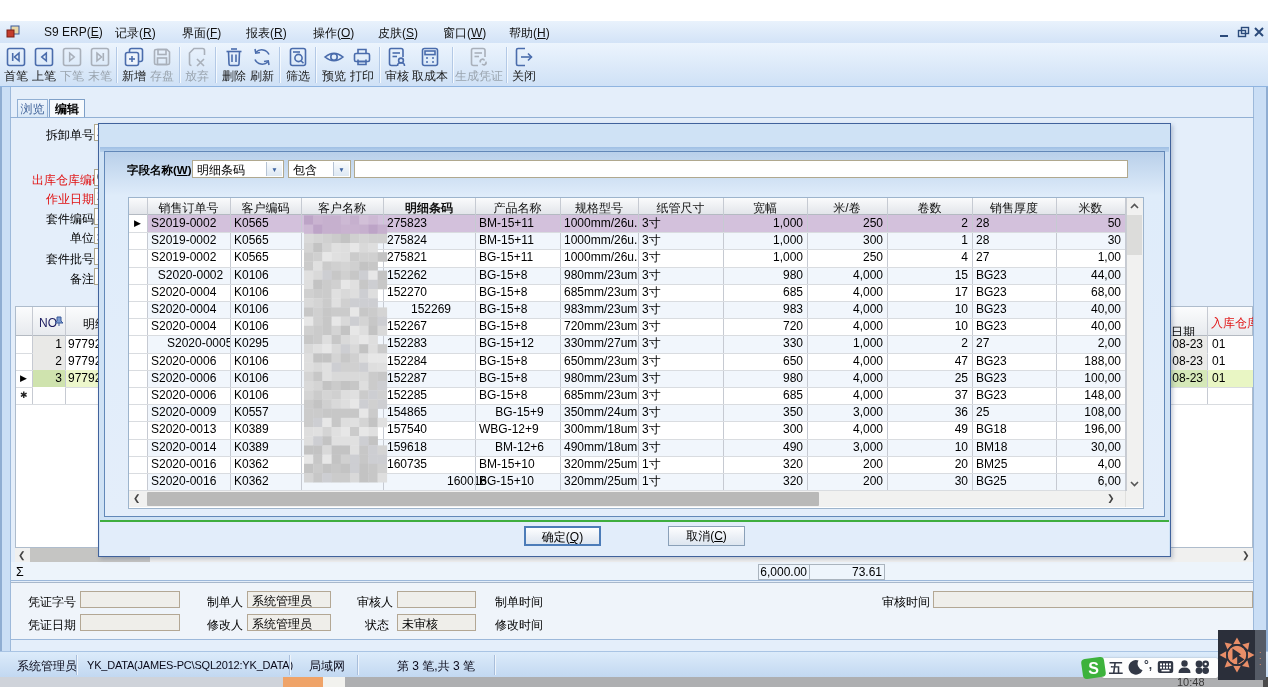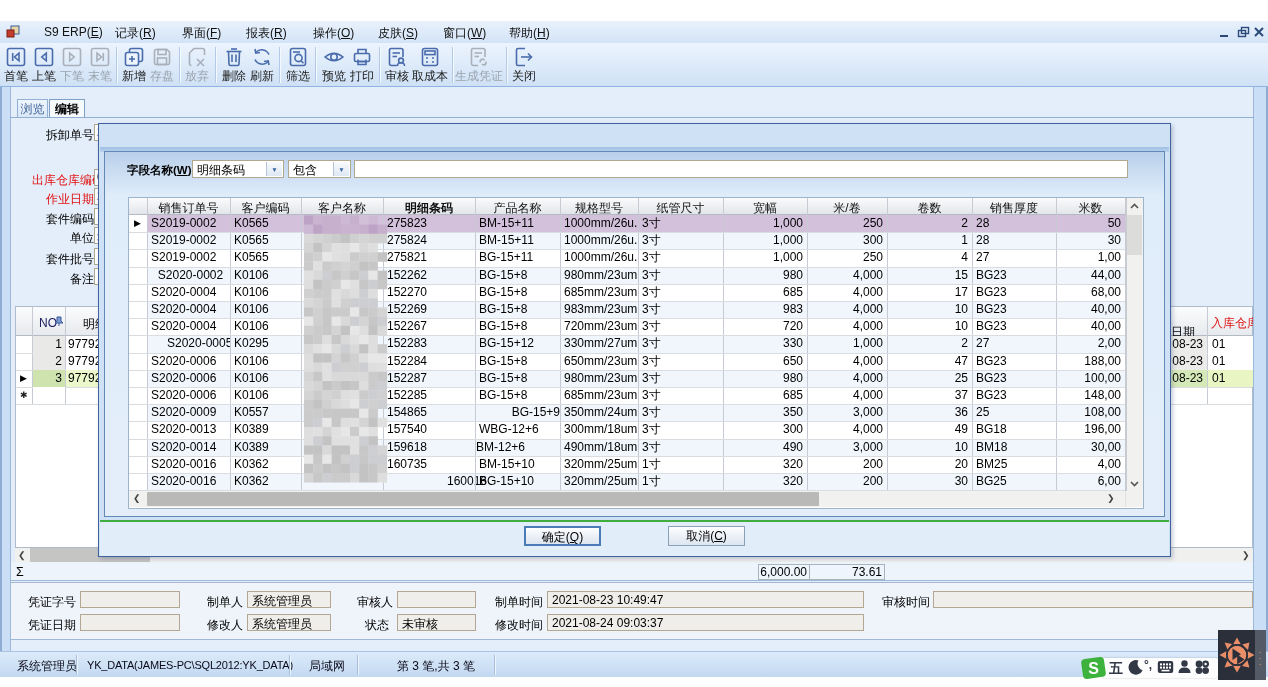--- a/index.html
+++ b/index.html
@@ -290,43 +290,48 @@
       <div class="cell" style="left:758px;top:478px;width:49px;text-align:right">6,000.00</div>
       <div class="cell" style="left:809px;top:478px;width:73px;text-align:right">73.61</div>
       <div class="abs" style="left:11px;top:495px;width:1242px;height:58px;background:#eff4fa;border-top:1px solid #a8b8cc;border-bottom:1px solid #9cb8da"></div>
       <div class="lblr" style="left:28px;top:507px;width:48px">凭证字号</div>
       <div class="abs" style="left:80px;top:504px;width:100px;height:17px;background:#efeeea;border:1px solid #b3a794;padding:1px 0 0 4px;font-size:12px;white-space:nowrap;overflow:hidden"></div>
       <div class="lblr" style="left:195px;top:507px;width:48px">制单人</div>
       <div class="abs" style="left:247px;top:504px;width:84px;height:17px;background:#efeeea;border:1px solid #b3a794;padding:1px 0 0 4px;font-size:12px;white-space:nowrap;overflow:hidden">系统管理员</div>
       <div class="lblr" style="left:345px;top:507px;width:48px">审核人</div>
       <div class="abs" style="left:397px;top:504px;width:79px;height:17px;background:#efeeea;border:1px solid #b3a794;padding:1px 0 0 4px;font-size:12px;white-space:nowrap;overflow:hidden"></div>
       <div class="lblr" style="left:487px;top:507px;width:56px">制单时间</div>
-      <div class="abs" style="left:547px;top:504px;width:317px;height:17px;background:#efeeea;border:1px solid #b3a794;padding:1px 0 0 4px;font-size:12px;white-space:nowrap;overflow:hidden">2021-08-23 10:49:47</div>
       <div class="lblr" style="left:874px;top:507px;width:56px">审核时间</div>
       <div class="abs" style="left:933px;top:504px;width:320px;height:17px;background:#efeeea;border:1px solid #b3a794;padding:1px 0 0 4px;font-size:12px;white-space:nowrap;overflow:hidden"></div>
       <div class="lblr" style="left:28px;top:530px;width:48px">凭证日期</div>
       <div class="abs" style="left:80px;top:527px;width:100px;height:17px;background:#efeeea;border:1px solid #b3a794;padding:1px 0 0 4px;font-size:12px;white-space:nowrap;overflow:hidden"></div>
       <div class="lblr" style="left:195px;top:530px;width:48px">修改人</div>
       <div class="abs" style="left:247px;top:527px;width:84px;height:17px;background:#efeeea;border:1px solid #b3a794;padding:1px 0 0 4px;font-size:12px;white-space:nowrap;overflow:hidden">系统管理员</div>
       <div class="lblr" style="left:341px;top:530px;width:48px">状态</div>
       <div class="abs" style="left:397px;top:527px;width:79px;height:17px;background:#efeeea;border:1px solid #b3a794;padding:1px 0 0 4px;font-size:12px;white-space:nowrap;overflow:hidden">未审核</div>
       <div class="lblr" style="left:487px;top:530px;width:56px">修改时间</div>
-      <div class="abs" style="left:547px;top:527px;width:317px;height:17px;background:#efeeea;border:1px solid #b3a794;padding:1px 0 0 4px;font-size:12px;white-space:nowrap;overflow:hidden">2021-08-24 09:03:37</div>
     </div>
 <div class="abs statusbar">
       <div class="cell" style="left:17px;top:6px">系统管理员</div>
       <div class="ssep" style="left:76px"></div>
       <div class="cell" style="left:87px;top:7px;font-size:11px;letter-spacing:-0.2px">YK_DATA(JAMES-PC\SQL2012:YK_DATA)</div>
       <div class="ssep" style="left:289px"></div>
       <div class="cell" style="left:309px;top:6px">局域网</div>
       <div class="ssep" style="left:357px"></div>
       <div class="cell" style="left:397px;top:6px">第 3 笔,共 3 笔</div>
       <div class="ssep" style="left:494px"></div>
     </div>
 
+<div class="abs" style="left:0;top:677px;width:1268px;height:10px;background:#aeafb1">
+ <div class="abs" style="left:0;top:0;width:283px;height:10px;background:#cfd3da"></div>
+ <div class="abs" style="left:283px;top:0;width:40px;height:10px;background:#efa368"></div>
+ <div class="abs" style="left:323px;top:0;width:22px;height:10px;background:#f2f2ee"></div>
+ <div class="abs" style="left:1177px;top:0;width:27px;height:10px;color:#3a3a3a;font-size:11px;line-height:10px;overflow:hidden">10:48</div>
+ <div class="abs" style="left:1263px;top:0;width:5px;height:10px;background:#4a4a4a"></div>
+</div>
 
 <div class="abs" style="left:1081px;top:656px;width:137px;height:22px;">
  <div class="abs" style="left:21px;top:2px;width:116px;height:20px;background:#fdfdfd;border-radius:2px;box-shadow:0 0 2px rgba(0,0,0,.25)"></div>
  <svg class="abs" style="left:0;top:0" width="26" height="24">
         <rect x="1" y="2" width="23" height="20" rx="4" fill="#3db23c" transform="rotate(-8 12 12)"></rect>
         <text x="12.5" y="18" font-size="16" font-weight="bold" fill="#fff" text-anchor="middle" font-family="Liberation Sans">S</text>
       </svg>
  <div class="abs" style="left:28px;top:4px;font-size:14px;color:#323846;font-weight:bold">五</div>
  <svg class="abs" style="left:46px;top:3px" width="17" height="17">
         <path d="M11.5 1.5 A7.3 7.3 0 1 0 15.6 11.2 A6.6 6.6 0 0 1 11.5 1.5 Z" fill="#323846"></path>
@@ -476,21 +481,21 @@
       <div class="cell" style="left:461px;top:159.8px;width:78px;height:17.2px;line-height:17.2px;text-align:left;padding-left:4px">685mm/23um...</div>
       <div class="cell" style="left:539px;top:159.8px;width:85px;height:17.2px;line-height:17.2px;text-align:left;padding-left:4px">3寸</div>
       <div class="cell" style="left:624px;top:159.8px;width:84px;height:17.2px;line-height:17.2px;text-align:right;padding-right:4px">685</div>
       <div class="cell" style="left:708px;top:159.8px;width:80px;height:17.2px;line-height:17.2px;text-align:right;padding-right:4px">4,000</div>
       <div class="cell" style="left:788px;top:159.8px;width:85px;height:17.2px;line-height:17.2px;text-align:right;padding-right:4px">17</div>
       <div class="cell" style="left:873px;top:159.8px;width:84px;height:17.2px;line-height:17.2px;text-align:left;padding-left:4px">BG23</div>
       <div class="cell" style="left:957px;top:159.8px;width:69px;height:17.2px;line-height:17.2px;text-align:right;padding-right:4px">68,00</div>
       <div class="abs" style="left:48px;top:177.0px;width:996px;height:17.2px;background:#f1f6fc"></div>
       <div class="cell" style="left:48px;top:177.0px;width:83px;height:17.2px;line-height:17.2px;text-align:left;padding-left:4px">S2020-0004</div>
       <div class="cell" style="left:131px;top:177.0px;width:71px;height:17.2px;line-height:17.2px;text-align:left;padding-left:4px">K0106</div>
-      <div class="cell" style="left:284px;top:177.0px;width:92px;height:17.2px;line-height:17.2px;text-align:left;padding-left:4px">152269</div>
+      <div class="cell" style="left:284px;top:177.0px;width:92px;height:17.2px;line-height:17.2px;text-align:center;padding-left:4px">152269</div>
       <div class="cell" style="left:376px;top:177.0px;width:85px;height:17.2px;line-height:17.2px;text-align:left;padding-left:4px">BG-15+8</div>
       <div class="cell" style="left:461px;top:177.0px;width:78px;height:17.2px;line-height:17.2px;text-align:left;padding-left:4px">983mm/23um...</div>
       <div class="cell" style="left:539px;top:177.0px;width:85px;height:17.2px;line-height:17.2px;text-align:left;padding-left:4px">3寸</div>
       <div class="cell" style="left:624px;top:177.0px;width:84px;height:17.2px;line-height:17.2px;text-align:right;padding-right:4px">983</div>
       <div class="cell" style="left:708px;top:177.0px;width:80px;height:17.2px;line-height:17.2px;text-align:right;padding-right:4px">4,000</div>
       <div class="cell" style="left:788px;top:177.0px;width:85px;height:17.2px;line-height:17.2px;text-align:right;padding-right:4px">10</div>
       <div class="cell" style="left:873px;top:177.0px;width:84px;height:17.2px;line-height:17.2px;text-align:left;padding-left:4px">BG23</div>
       <div class="cell" style="left:957px;top:177.0px;width:69px;height:17.2px;line-height:17.2px;text-align:right;padding-right:4px">40,00</div>
       <div class="abs" style="left:48px;top:194.2px;width:996px;height:17.2px;background:#ffffff"></div>
       <div class="cell" style="left:48px;top:194.2px;width:83px;height:17.2px;line-height:17.2px;text-align:left;padding-left:4px">S2020-0004</div>
@@ -549,45 +554,45 @@
       <div class="cell" style="left:539px;top:263.0px;width:85px;height:17.2px;line-height:17.2px;text-align:left;padding-left:4px">3寸</div>
       <div class="cell" style="left:624px;top:263.0px;width:84px;height:17.2px;line-height:17.2px;text-align:right;padding-right:4px">685</div>
       <div class="cell" style="left:708px;top:263.0px;width:80px;height:17.2px;line-height:17.2px;text-align:right;padding-right:4px">4,000</div>
       <div class="cell" style="left:788px;top:263.0px;width:85px;height:17.2px;line-height:17.2px;text-align:right;padding-right:4px">37</div>
       <div class="cell" style="left:873px;top:263.0px;width:84px;height:17.2px;line-height:17.2px;text-align:left;padding-left:4px">BG23</div>
       <div class="cell" style="left:957px;top:263.0px;width:69px;height:17.2px;line-height:17.2px;text-align:right;padding-right:4px">148,00</div>
       <div class="abs" style="left:48px;top:280.2px;width:996px;height:17.2px;background:#f1f6fc"></div>
       <div class="cell" style="left:48px;top:280.2px;width:83px;height:17.2px;line-height:17.2px;text-align:left;padding-left:4px">S2020-0009</div>
       <div class="cell" style="left:131px;top:280.2px;width:71px;height:17.2px;line-height:17.2px;text-align:left;padding-left:4px">K0557</div>
       <div class="cell" style="left:284px;top:280.2px;width:92px;height:17.2px;line-height:17.2px;text-align:left;padding-left:4px">154865</div>
-      <div class="cell" style="left:376px;top:280.2px;width:85px;height:15px;line-height:17.2px;text-align:right;padding-left:4px">BG-15+9</div>
+      <div class="cell" style="left:376px;top:280.2px;width:85px;height:15px;line-height:17.2px;text-align:center;padding-left:4px">BG-15+9</div>
       <div class="cell" style="left:461px;top:280.2px;width:78px;height:17.2px;line-height:17.2px;text-align:left;padding-left:4px">350mm/24um...</div>
       <div class="cell" style="left:539px;top:280.2px;width:85px;height:17.2px;line-height:17.2px;text-align:left;padding-left:4px">3寸</div>
       <div class="cell" style="left:624px;top:280.2px;width:84px;height:17.2px;line-height:17.2px;text-align:right;padding-right:4px">350</div>
       <div class="cell" style="left:708px;top:280.2px;width:80px;height:17.2px;line-height:17.2px;text-align:right;padding-right:4px">3,000</div>
       <div class="cell" style="left:788px;top:280.2px;width:85px;height:17.2px;line-height:17.2px;text-align:right;padding-right:4px">36</div>
       <div class="cell" style="left:873px;top:280.2px;width:84px;height:17.2px;line-height:17.2px;text-align:left;padding-left:4px">25</div>
       <div class="cell" style="left:957px;top:280.2px;width:69px;height:17.2px;line-height:17.2px;text-align:right;padding-right:4px">108,00</div>
       <div class="abs" style="left:48px;top:297.4px;width:996px;height:17.2px;background:#ffffff"></div>
       <div class="cell" style="left:48px;top:297.4px;width:83px;height:17.2px;line-height:17.2px;text-align:left;padding-left:4px">S2020-0013</div>
       <div class="cell" style="left:131px;top:297.4px;width:71px;height:17.2px;line-height:17.2px;text-align:left;padding-left:4px">K0389</div>
       <div class="cell" style="left:284px;top:297.4px;width:92px;height:17.2px;line-height:17.2px;text-align:left;padding-left:4px">157540</div>
-      <div class="cell" style="left:376px;top:297.4px;width:85px;height:17.2px;line-height:17.2px;text-align:left;padding-left:4px">WBG-12+6</div>
+      <div class="cell" style="left:376px;top:297.4px;width:85px;height:17.2px;line-height:17.2px;text-align:left;padding-left:4px">WBG-12+9</div>
       <div class="cell" style="left:461px;top:297.4px;width:78px;height:17.2px;line-height:17.2px;text-align:left;padding-left:4px">300mm/18um...</div>
       <div class="cell" style="left:539px;top:297.4px;width:85px;height:17.2px;line-height:17.2px;text-align:left;padding-left:4px">3寸</div>
       <div class="cell" style="left:624px;top:297.4px;width:84px;height:17.2px;line-height:17.2px;text-align:right;padding-right:4px">300</div>
       <div class="cell" style="left:708px;top:297.4px;width:80px;height:17.2px;line-height:17.2px;text-align:right;padding-right:4px">4,000</div>
       <div class="cell" style="left:788px;top:297.4px;width:85px;height:17.2px;line-height:17.2px;text-align:right;padding-right:4px">49</div>
       <div class="cell" style="left:873px;top:297.4px;width:84px;height:17.2px;line-height:17.2px;text-align:left;padding-left:4px">BG18</div>
       <div class="cell" style="left:957px;top:297.4px;width:69px;height:17.2px;line-height:17.2px;text-align:right;padding-right:4px">196,00</div>
       <div class="abs" style="left:48px;top:314.6px;width:996px;height:17.2px;background:#f1f6fc"></div>
       <div class="cell" style="left:48px;top:314.6px;width:83px;height:17.2px;line-height:17.2px;text-align:left;padding-left:4px">S2020-0014</div>
       <div class="cell" style="left:131px;top:314.6px;width:71px;height:17.2px;line-height:17.2px;text-align:left;padding-left:4px">K0389</div>
       <div class="cell" style="left:284px;top:314.6px;width:92px;height:17.2px;line-height:17.2px;text-align:left;padding-left:4px">159618</div>
-      <div class="cell" style="left:376px;top:314.6px;width:85px;height:17.2px;line-height:17.2px;text-align:left;padding-left:1px">BM-12+6</div>
+      <div class="cell" style="left:376px;top:314.6px;width:85px;height:17.2px;line-height:17.2px;text-align:left;padding-left:20px">BM-12+6</div>
       <div class="cell" style="left:461px;top:314.6px;width:78px;height:17.2px;line-height:17.2px;text-align:left;padding-left:4px">490mm/18um...</div>
       <div class="cell" style="left:539px;top:314.6px;width:85px;height:17.2px;line-height:17.2px;text-align:left;padding-left:4px">3寸</div>
       <div class="cell" style="left:624px;top:314.6px;width:84px;height:17.2px;line-height:17.2px;text-align:right;padding-right:4px">490</div>
       <div class="cell" style="left:708px;top:314.6px;width:80px;height:17.2px;line-height:17.2px;text-align:right;padding-right:4px">3,000</div>
       <div class="cell" style="left:788px;top:314.6px;width:85px;height:17.2px;line-height:17.2px;text-align:right;padding-right:4px">10</div>
       <div class="cell" style="left:873px;top:314.6px;width:84px;height:17.2px;line-height:17.2px;text-align:left;padding-left:4px">BM18</div>
       <div class="cell" style="left:957px;top:314.6px;width:69px;height:17.2px;line-height:17.2px;text-align:right;padding-right:4px">30,00</div>
       <div class="abs" style="left:48px;top:331.8px;width:996px;height:17.2px;background:#ffffff"></div>
       <div class="cell" style="left:48px;top:331.8px;width:83px;height:17.2px;line-height:17.2px;text-align:left;padding-left:4px">S2020-0016</div>
       <div class="cell" style="left:131px;top:331.8px;width:71px;height:17.2px;line-height:17.2px;text-align:left;padding-left:4px">K0362</div>

